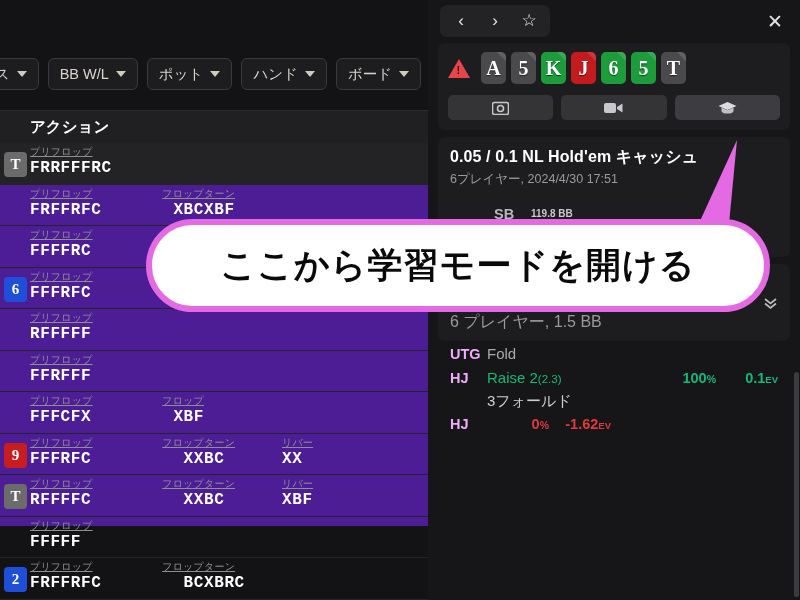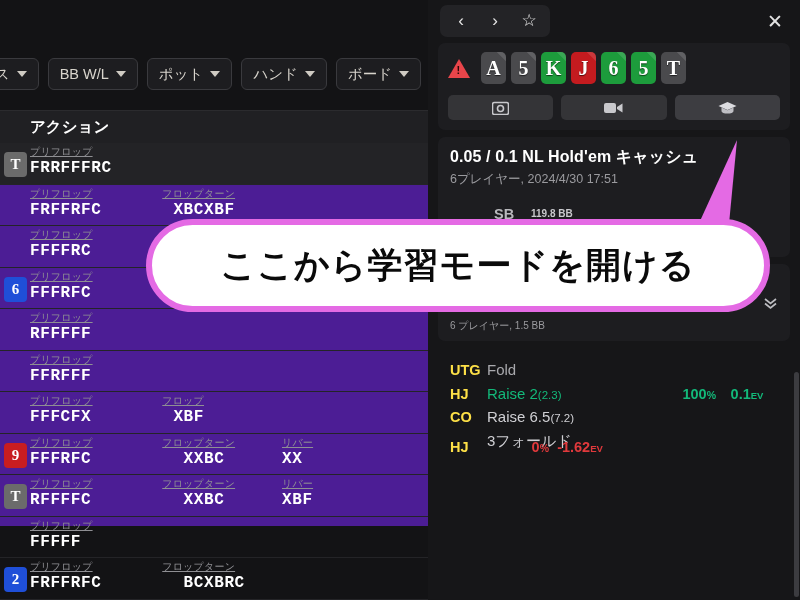--- a/index.html
+++ b/index.html
@@ -146,34 +146,34 @@
   .stack-val { font-size: 10px; font-weight: bold; color: #c9c9cd; }
 
   .street-block {
     margin: 7px 10px 0 10px; background: #1d1d20; border-radius: 7px;
     padding: 9px 12px 8px 12px; position: relative;
   }
   .sb-head { display: flex; align-items: flex-start; }
   .sb-left { flex: 0 0 auto; }
   .sb-title { font-size: 16.5px; font-weight: bold; color: #ffffff; letter-spacing: .4px;}
   .sb-note { font-size: 12.5px; color: #9a9a9e; margin-top: 2px; }
-  .sb-note2 { font-size: 10px; color: #9a9a9e; margin-top: 8px; }
+  .sb-note2 { font-size: 16px; color: #9a9a9e; margin-top: 1px; }
   .sb-cards { display: flex; gap: 3px; margin-left: 24px; margin-top: 2px; }
   .chev2 {
     position: absolute; right: 12px; top: 32px; color: #bdbdc1; font-size: 14px;
     line-height: 8px;
   }
 
   .act-row { display: flex; align-items: baseline; height: 23.5px; }
-  .act-pos { width: 37px; font-size: 14.5px; font-weight: bold; color: #fde047; flex:0 0 37px;}
-  .act-name { font-size: 15px; flex: 1 1 auto; margin-top: 16px; }
+  .act-pos { width: 37px; font-size: 14.5px; font-weight: bold; color: #f0abfc; flex:0 0 37px;}
+  .act-name { font-size: 15px; flex: 1 1 auto; }
   .act-name .sz { font-size: 11.5px; }
   .act-pct { width: 62px; text-align: right; font-size: 14.5px; font-weight: bold; }
   .act-pct .u { font-size: 10.5px; }
-  .act-ev  { width: 62px; text-align: center; font-size: 14.5px; font-weight: bold; }
+  .act-ev  { width: 62px; text-align: right; font-size: 14.5px; font-weight: bold; }
   .act-ev .u { font-size: 9.5px; }
   .c-white { color: #cfcfd3; }
   .c-green { color: #13b97a; }
   .c-red   { color: #e0393c; }
   .c-gray  { color: #a9a9ad; }
 
   .actions-wrap { margin: 4px 10px 0 10px; padding: 0 12px; }
 
   .vscroll {
     position: absolute; right: 1px; top: 372px; width: 5px; height: 225px;
@@ -497,26 +497,20 @@
           <div class="act-pct c-gray"></div>
           <div class="act-ev c-gray"></div>
         </div>
         <div class="act-row">
           <div class="act-pos">HJ</div>
           <div class="act-name c-green">Raise 2<span class="sz">(2.3)</span></div>
           <div class="act-pct c-green">100<span class="u">%</span></div>
           <div class="act-ev c-green">0.1<span class="u">EV</span></div>
         </div>
         <div class="act-row">
-          <div class="act-pos">CO</div>
-          <div class="act-name c-white">Raise 6.5<span class="sz">(7.2)</span></div>
-          <div class="act-pct c-white"></div>
-          <div class="act-ev c-white"></div>
-        </div>
-        <div class="act-row">
           <div class="act-pos"></div>
           <div class="act-name c-white">3フォールド</div>
           <div class="act-pct c-white"></div>
           <div class="act-ev c-white"></div>
         </div>
         <div class="act-row">
           <div class="act-pos">HJ</div>
           <div class="act-pct c-red">0<span class="u">%</span></div>
           <div class="act-ev c-red">-1.62<span class="u">EV</span></div>
         </div>

